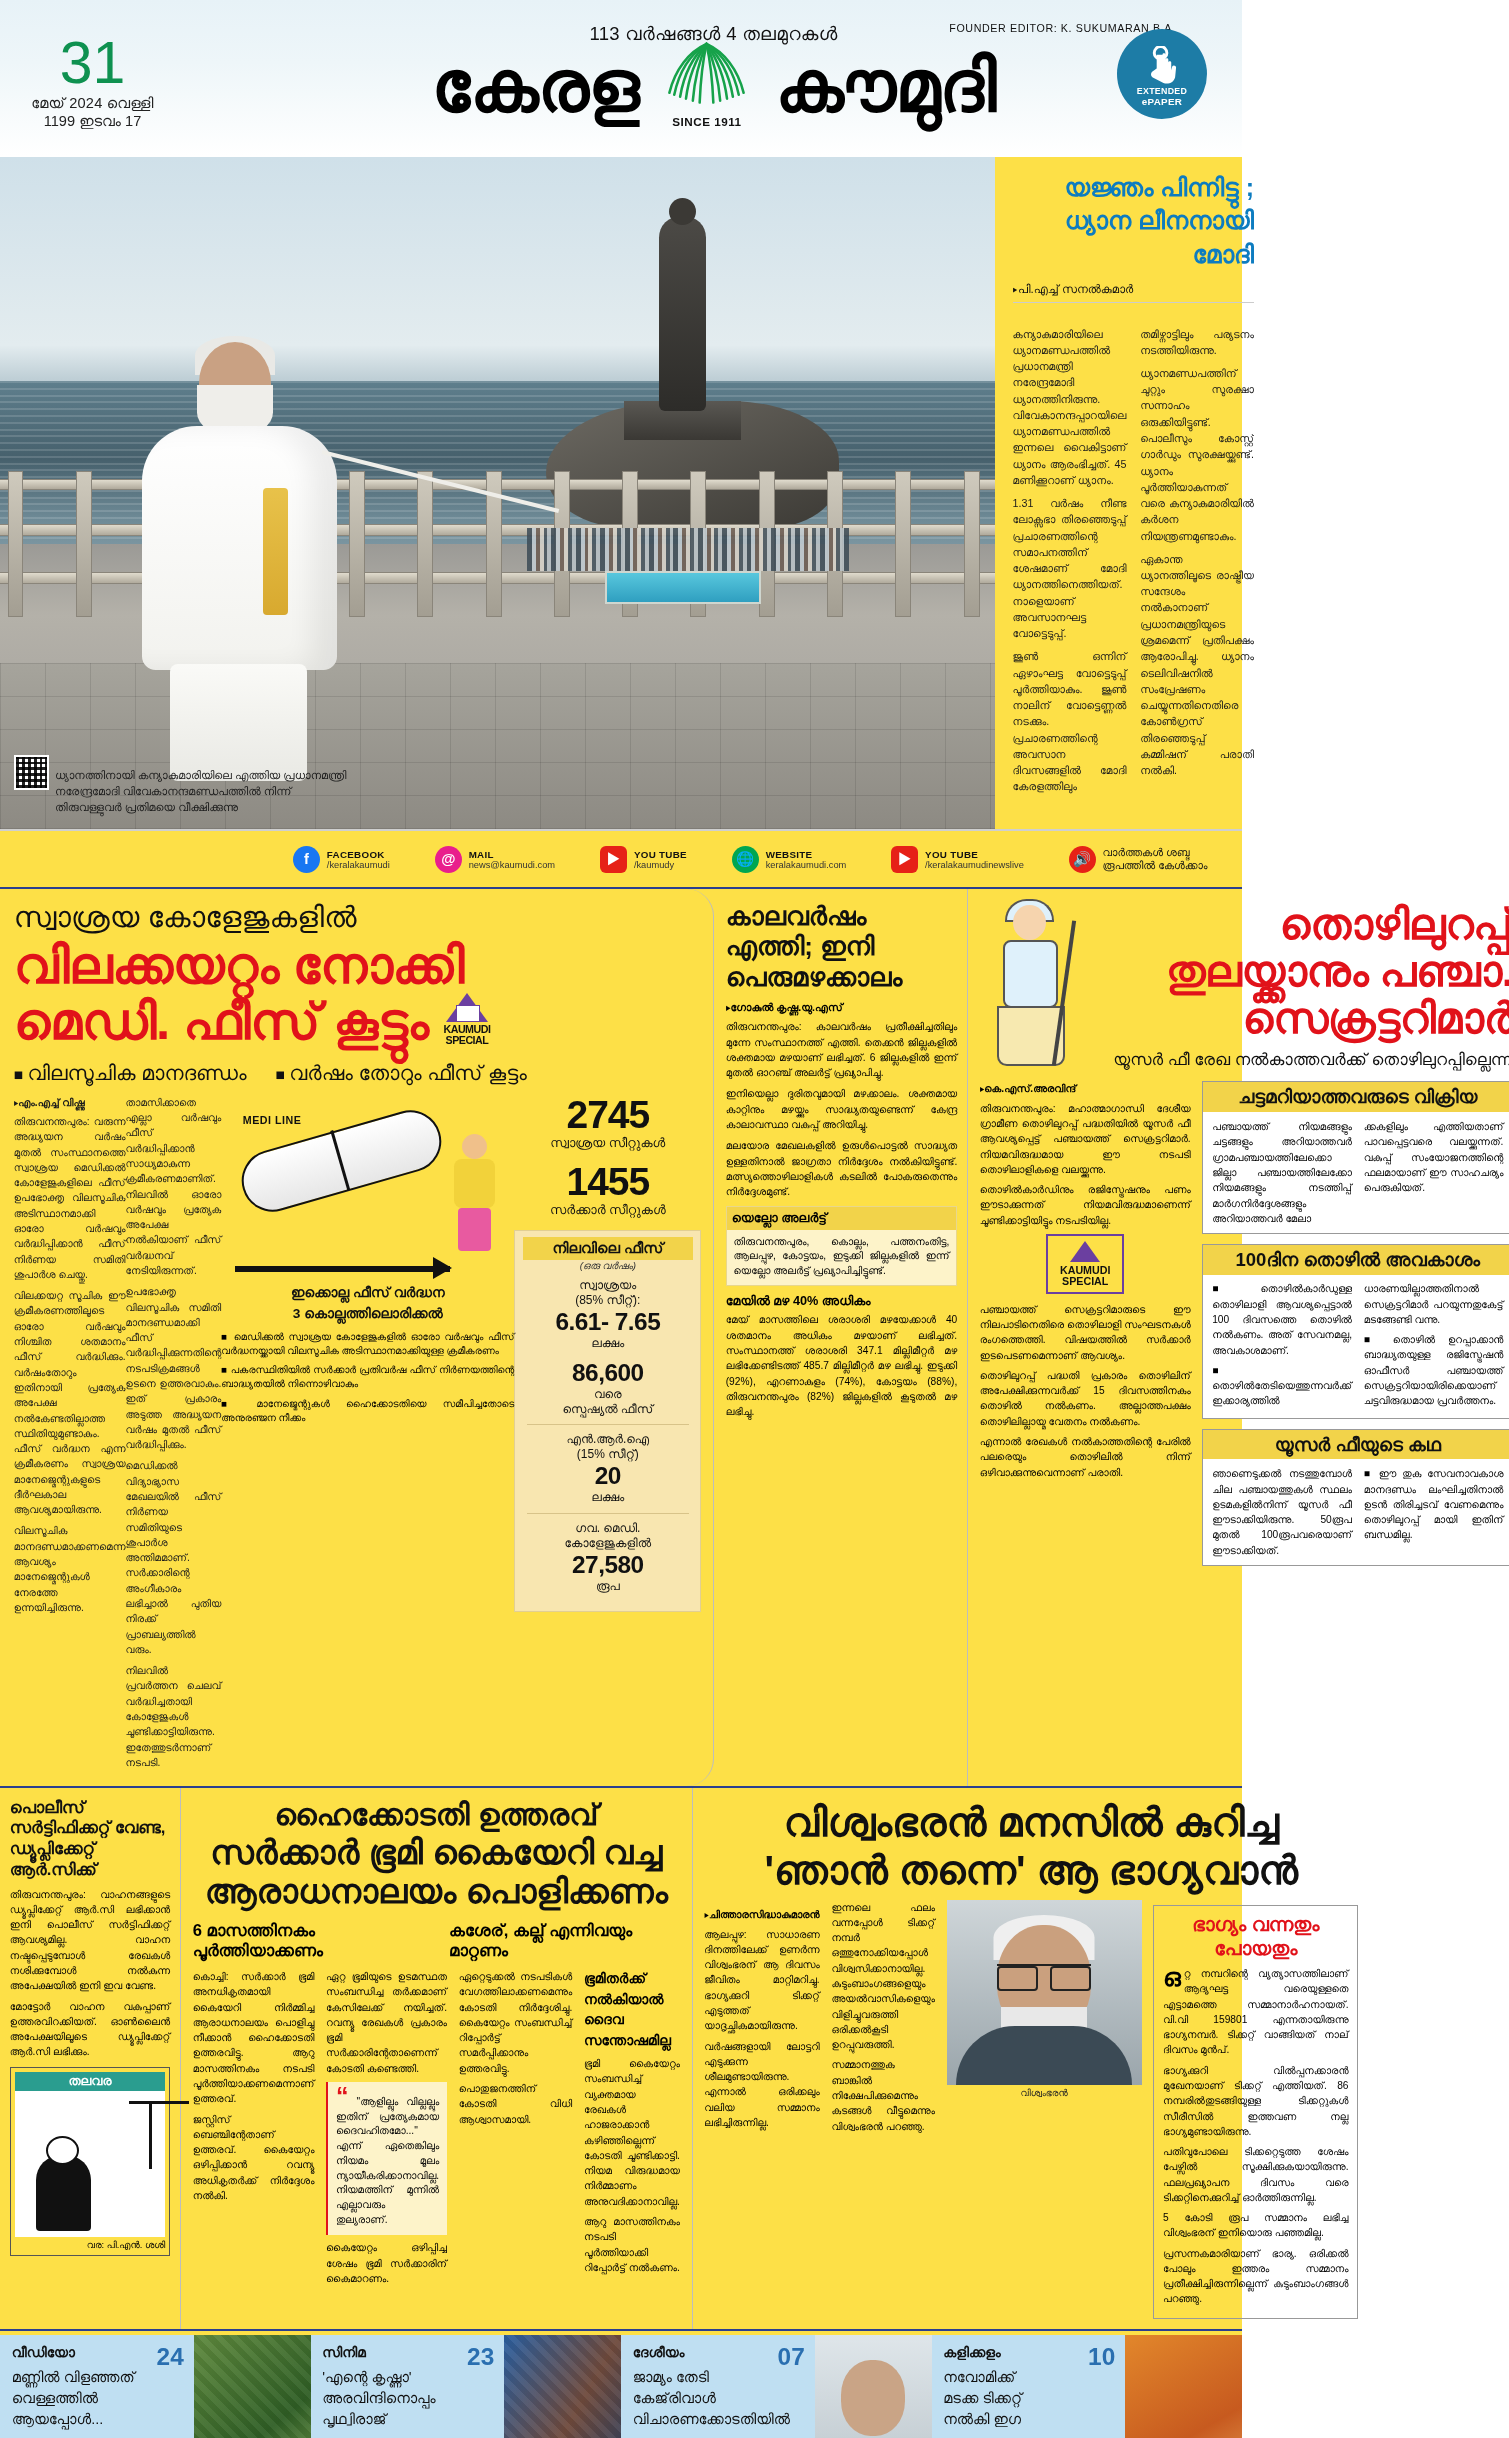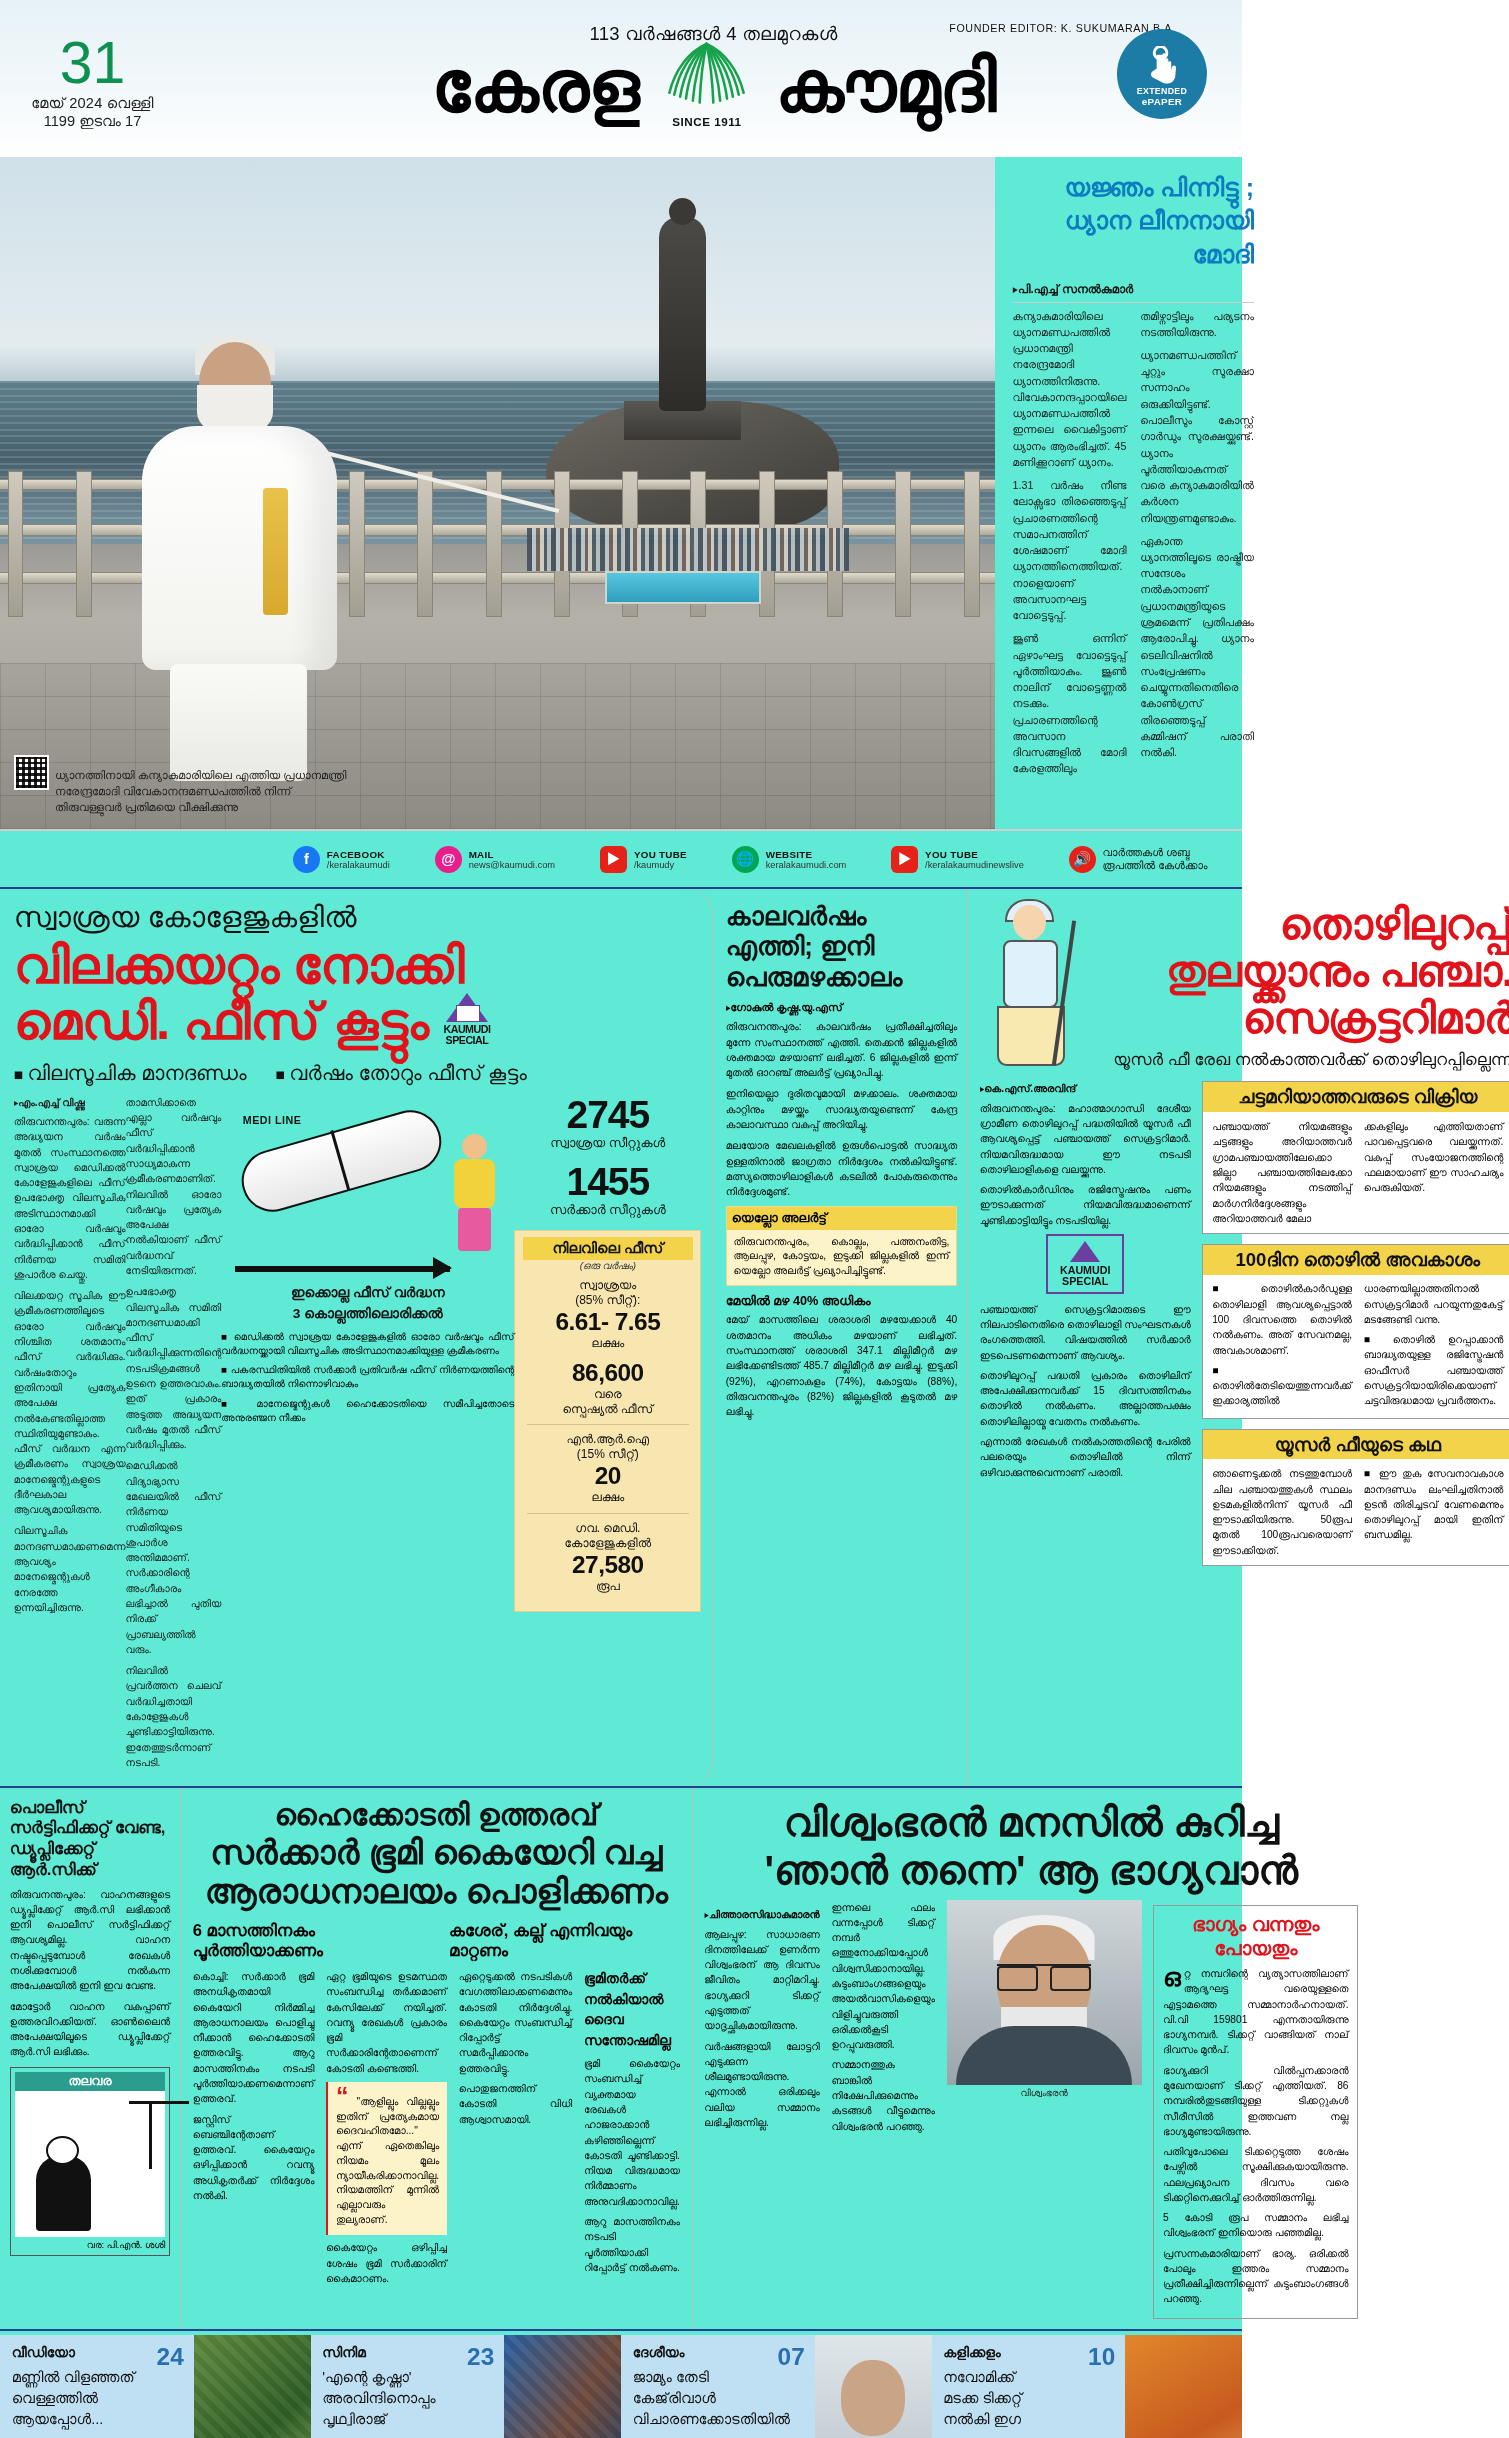--- a/index.html
+++ b/index.html
@@ -7,21 +7,21 @@
 
   body {
     width: 1510px;
     height: 2438px;
     background: #ffffff;
     font-family: "Liberation Sans", sans-serif;
     overflow: hidden;
     position: relative;
   }
 
-  .page { width: 1242px; height: 2438px; position: relative; background:#5eead4; }
+  .page { width: 1242px; height: 2438px; position: relative; background:#fde047; }
 
   
   .masthead {
     position: relative;
     height: 156px;
     background: linear-gradient(180deg,#e7f2f7 0%, #eef6f9 40%, #ffffff 100%);
     display: flex;
     align-items: flex-start;
   }
   .date-block {
@@ -256,23 +256,23 @@
   .hero-kicker {
     text-align: right;
     color: #0d7cc0;
     font-weight: 700;
     font-size: 25px;
     line-height: 1.35;
     margin-bottom: 9.8px;
   }
   .hero-byline {
     font-size: 11.7px;
-    font-weight: 700;
+    font-weight: 400;
     color: #111;
-    margin-bottom: 5px;
+    margin-bottom: 23px;
     border-bottom: 1px solid #ccc;
     padding-bottom: 5.9px;
   }
   .hero-body {
     column-count: 2;
     column-gap: 13.7px;
     font-size: 10.7px;
     line-height: 1.52;
     text-align: justify;
     color: #1a1a1a;

